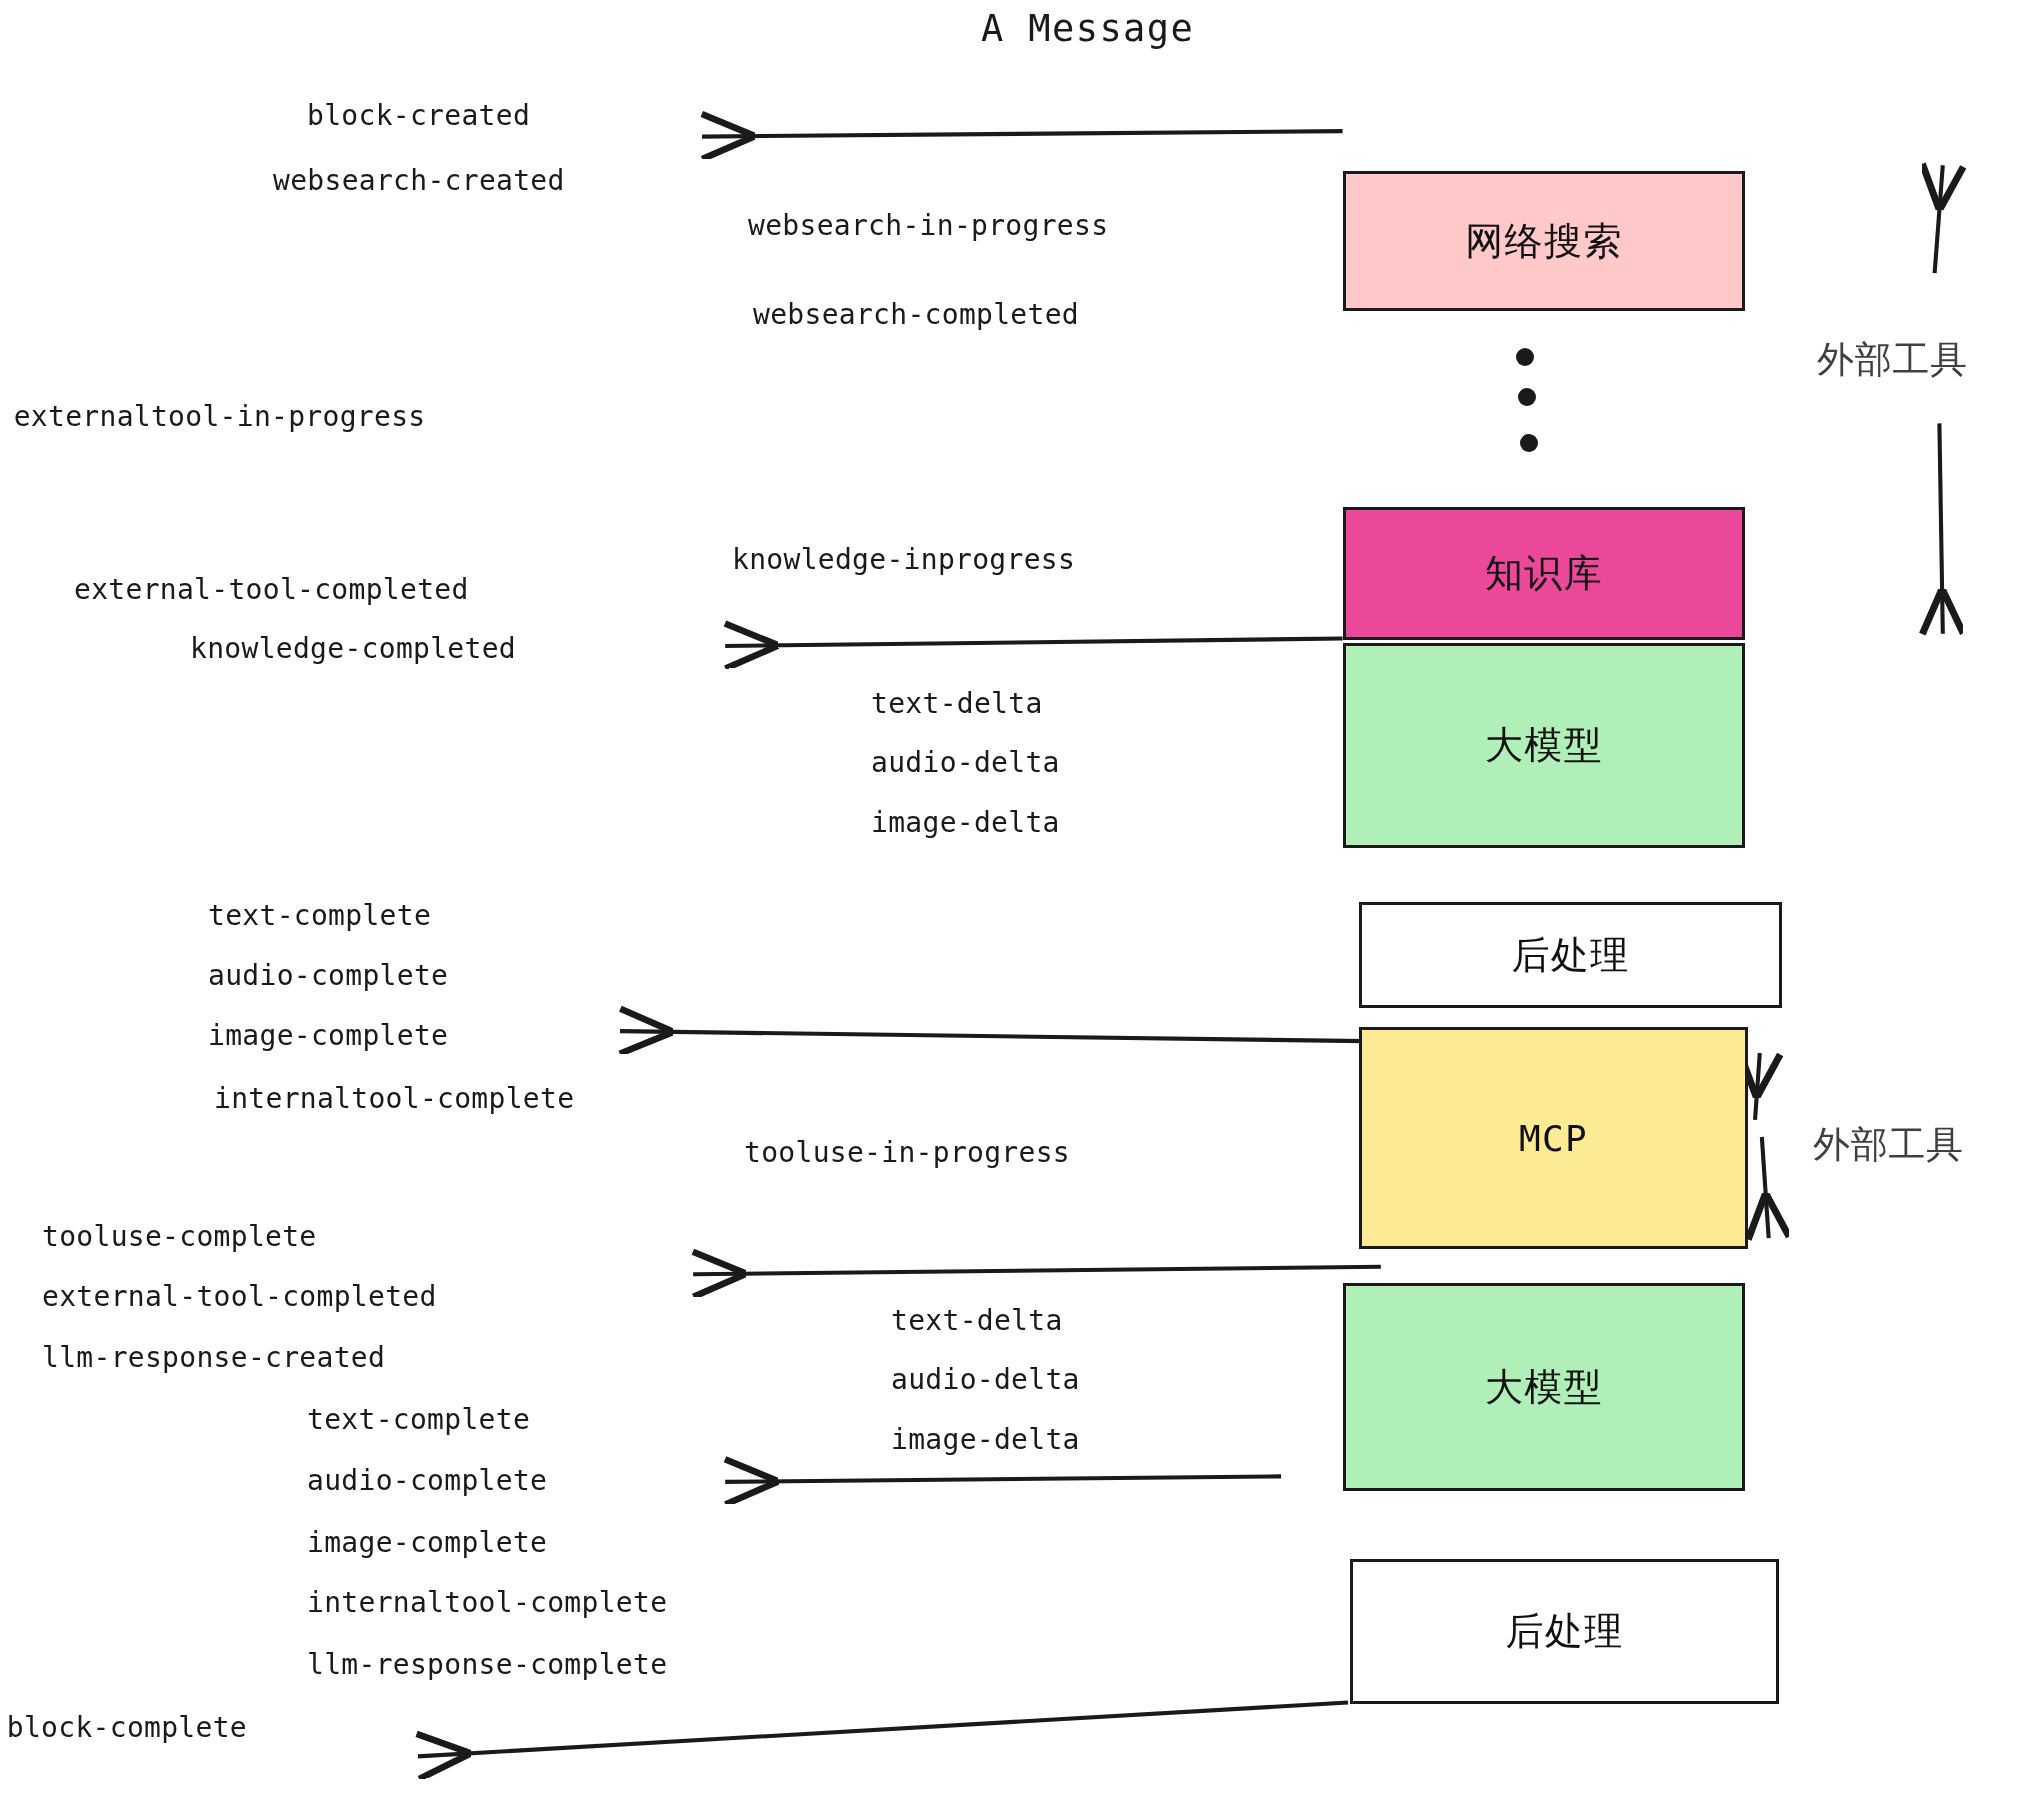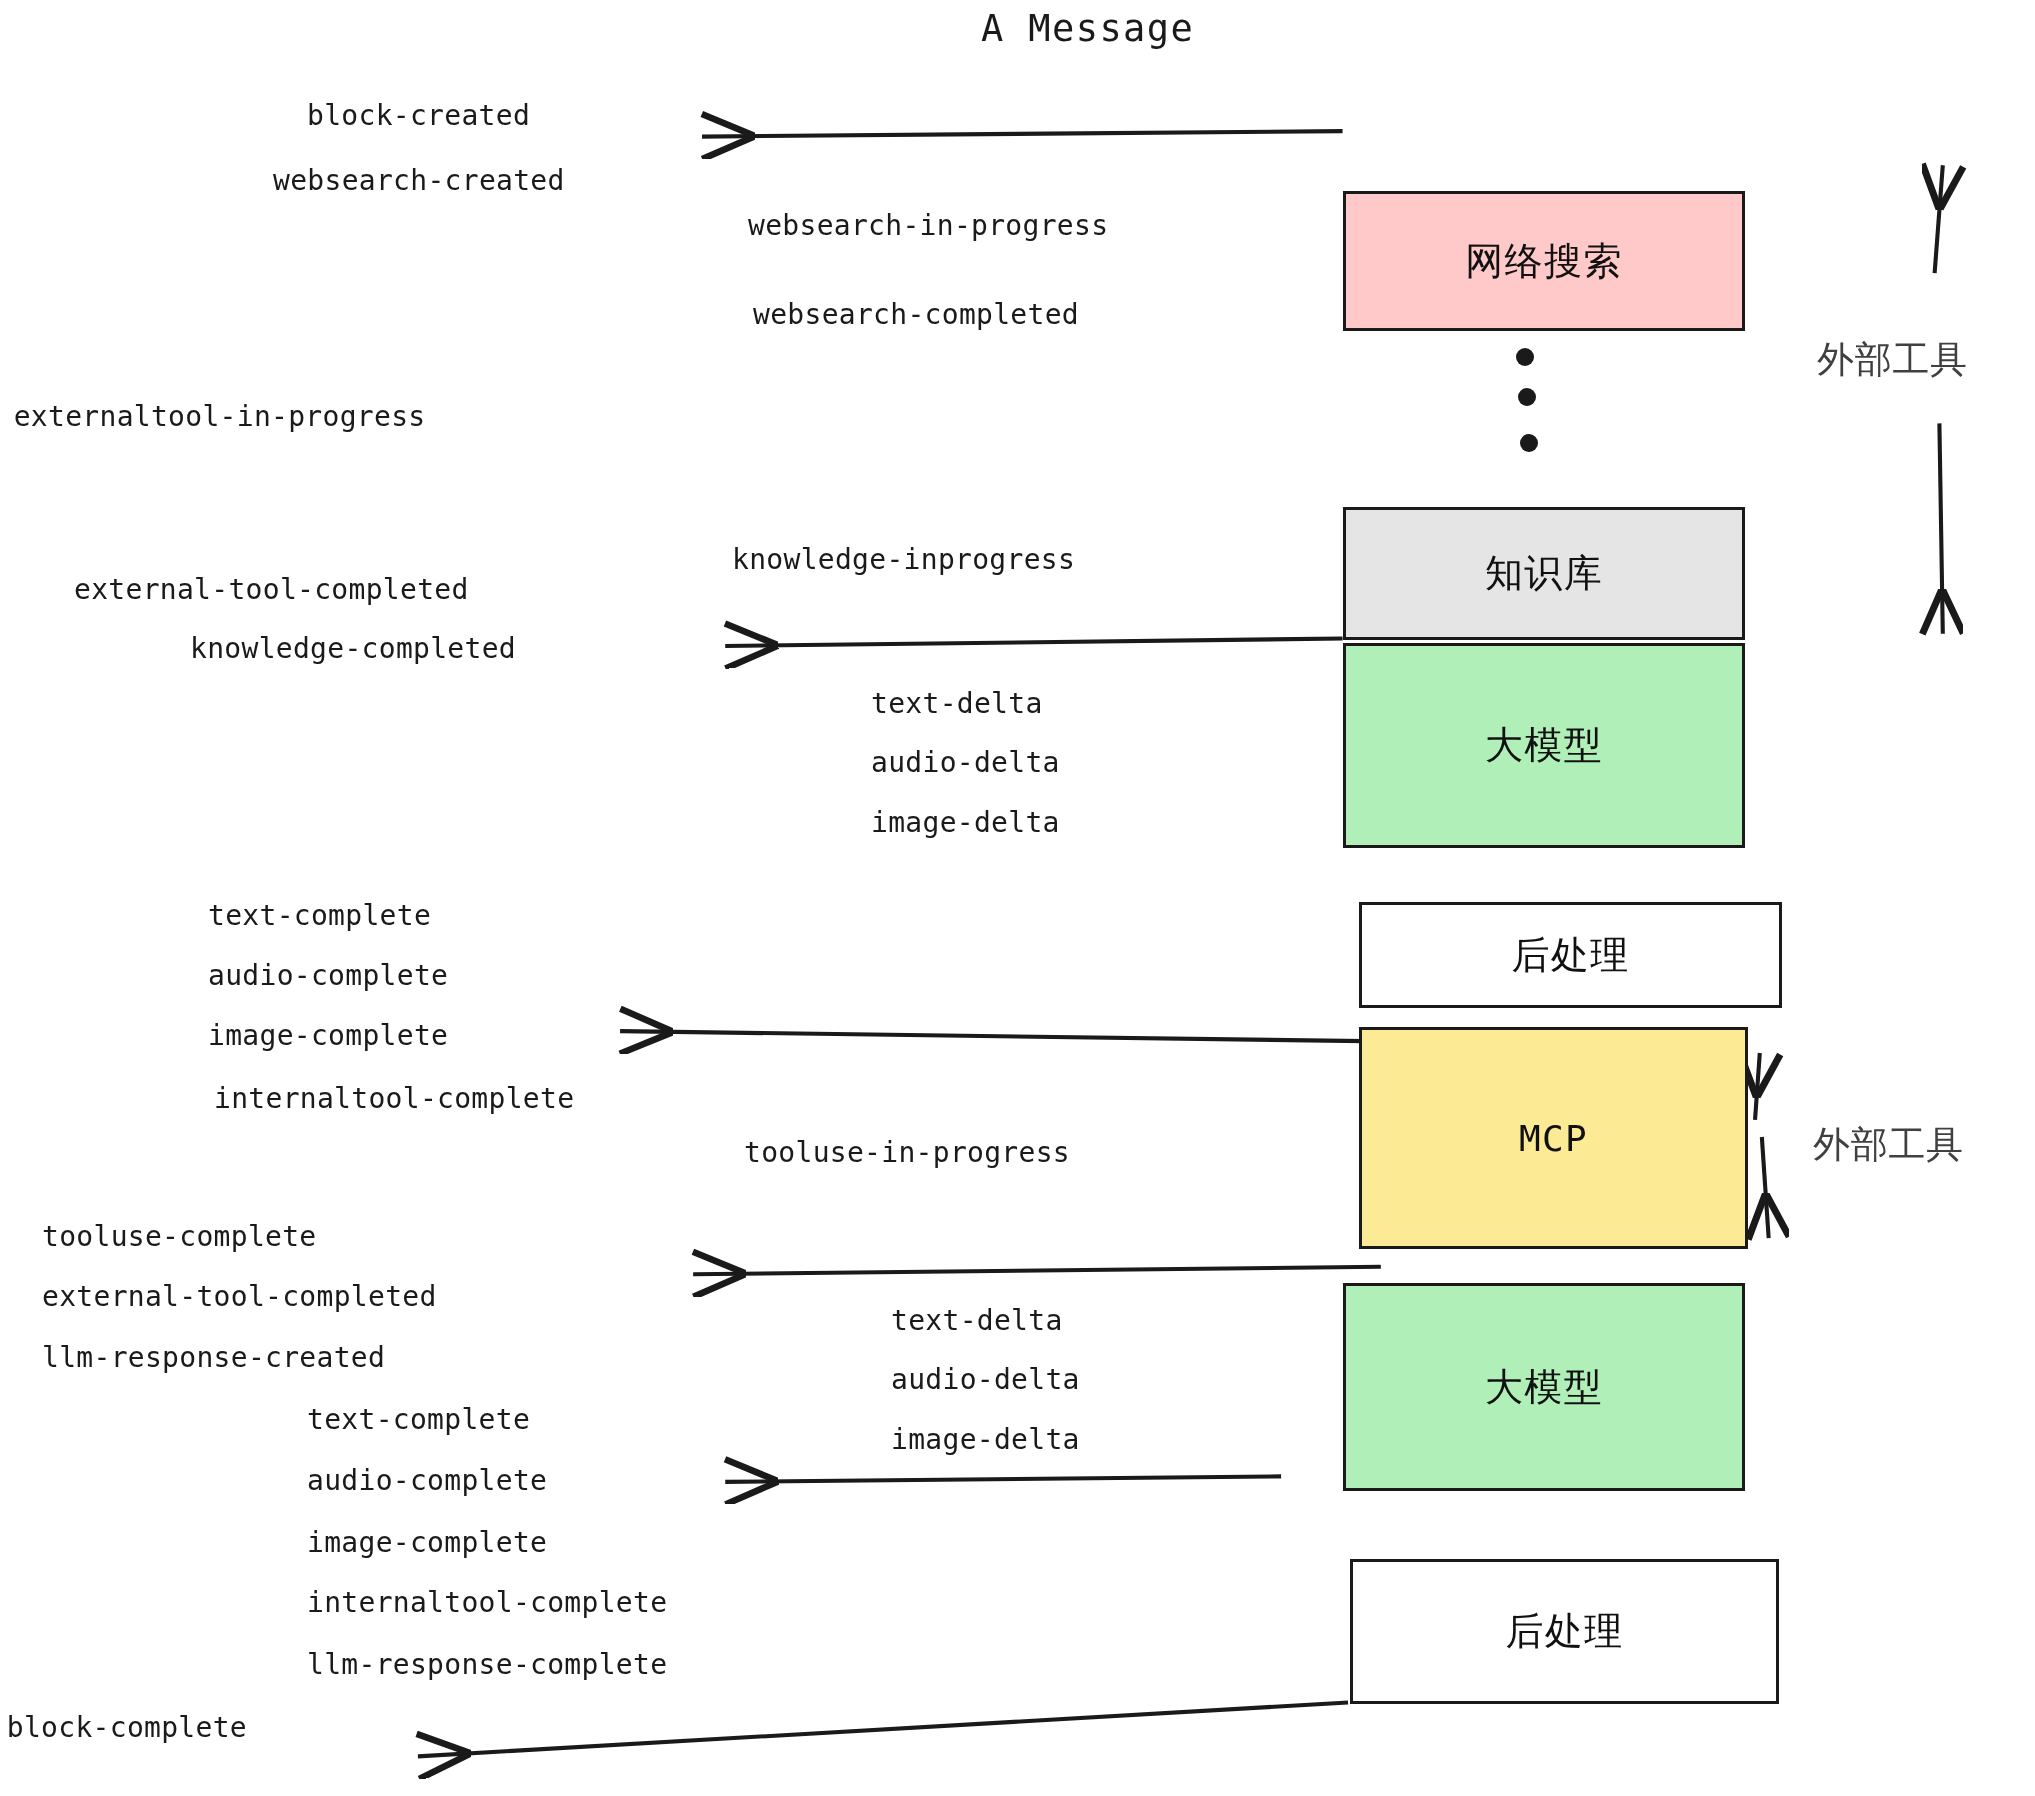--- a/index.html
+++ b/index.html
@@ -98,22 +98,22 @@
       </g>
     <g id="group-arrow-group" stroke="#1a1a1a" stroke-width="6" fill="none">
         <line x1="2833" y1="400" x2="2845" y2="242" marker-end="url(#ah2)" stroke-width="6"></line>
         <line x1="2840" y1="620" x2="2845" y2="928" marker-end="url(#ah2)" stroke-width="6"></line>
         <line x1="2570" y1="1640" x2="2577" y2="1542" marker-end="url(#ah2)" stroke-width="6"></line>
         <line x1="2580" y1="1665" x2="2590" y2="1813" marker-end="url(#ah2)" stroke-width="6"></line>
       </g>
   </svg>
 
   <div id="node-layer">
-      <div class="node" style="left: 1343px; top: 171px; width: 402px; height: 140px; background: rgb(255, 201, 201); margin-top: 20px;">网络搜索</div>
-      <div class="node" style="left: 1343px; top: 507px; width: 402px; height: 133px; background: #e5e5e5;">知识库</div>
+      <div class="node" style="left: 1343px; top: 171px; width: 402px; height: 140px; background: rgb(255, 201, 201);">网络搜索</div>
+      <div class="node" style="left: 1343px; top: 507px; width: 402px; height: 133px; background: #ec4899;">知识库</div>
       <div class="node" style="left: 1343px; top: 643px; width: 402px; height: 205px; background: rgb(176, 240, 184);">大模型</div>
       <div class="node" style="left: 1359px; top: 902px; width: 423px; height: 106px; background: rgb(255, 255, 255);">后处理</div>
       <div class="node mono" style="left: 1359px; top: 1027px; width: 389px; height: 222px; background: rgb(252, 234, 148);">MCP</div>
       <div class="node" style="left: 1343px; top: 1283px; width: 402px; height: 208px; background: rgb(176, 240, 184);">大模型</div>
       <div class="node" style="left: 1350px; top: 1559px; width: 429px; height: 145px; background: rgb(255, 255, 255);">后处理</div>
     </div>
   <div id="event-layer">
       <div class="lbl" style="left: 307px; top: 102px;">block-created</div>
       <div class="lbl" style="left: 273px; top: 167px;">websearch-created</div>
       <div class="lbl" style="left: 748px; top: 212px;">websearch-in-progress</div>

